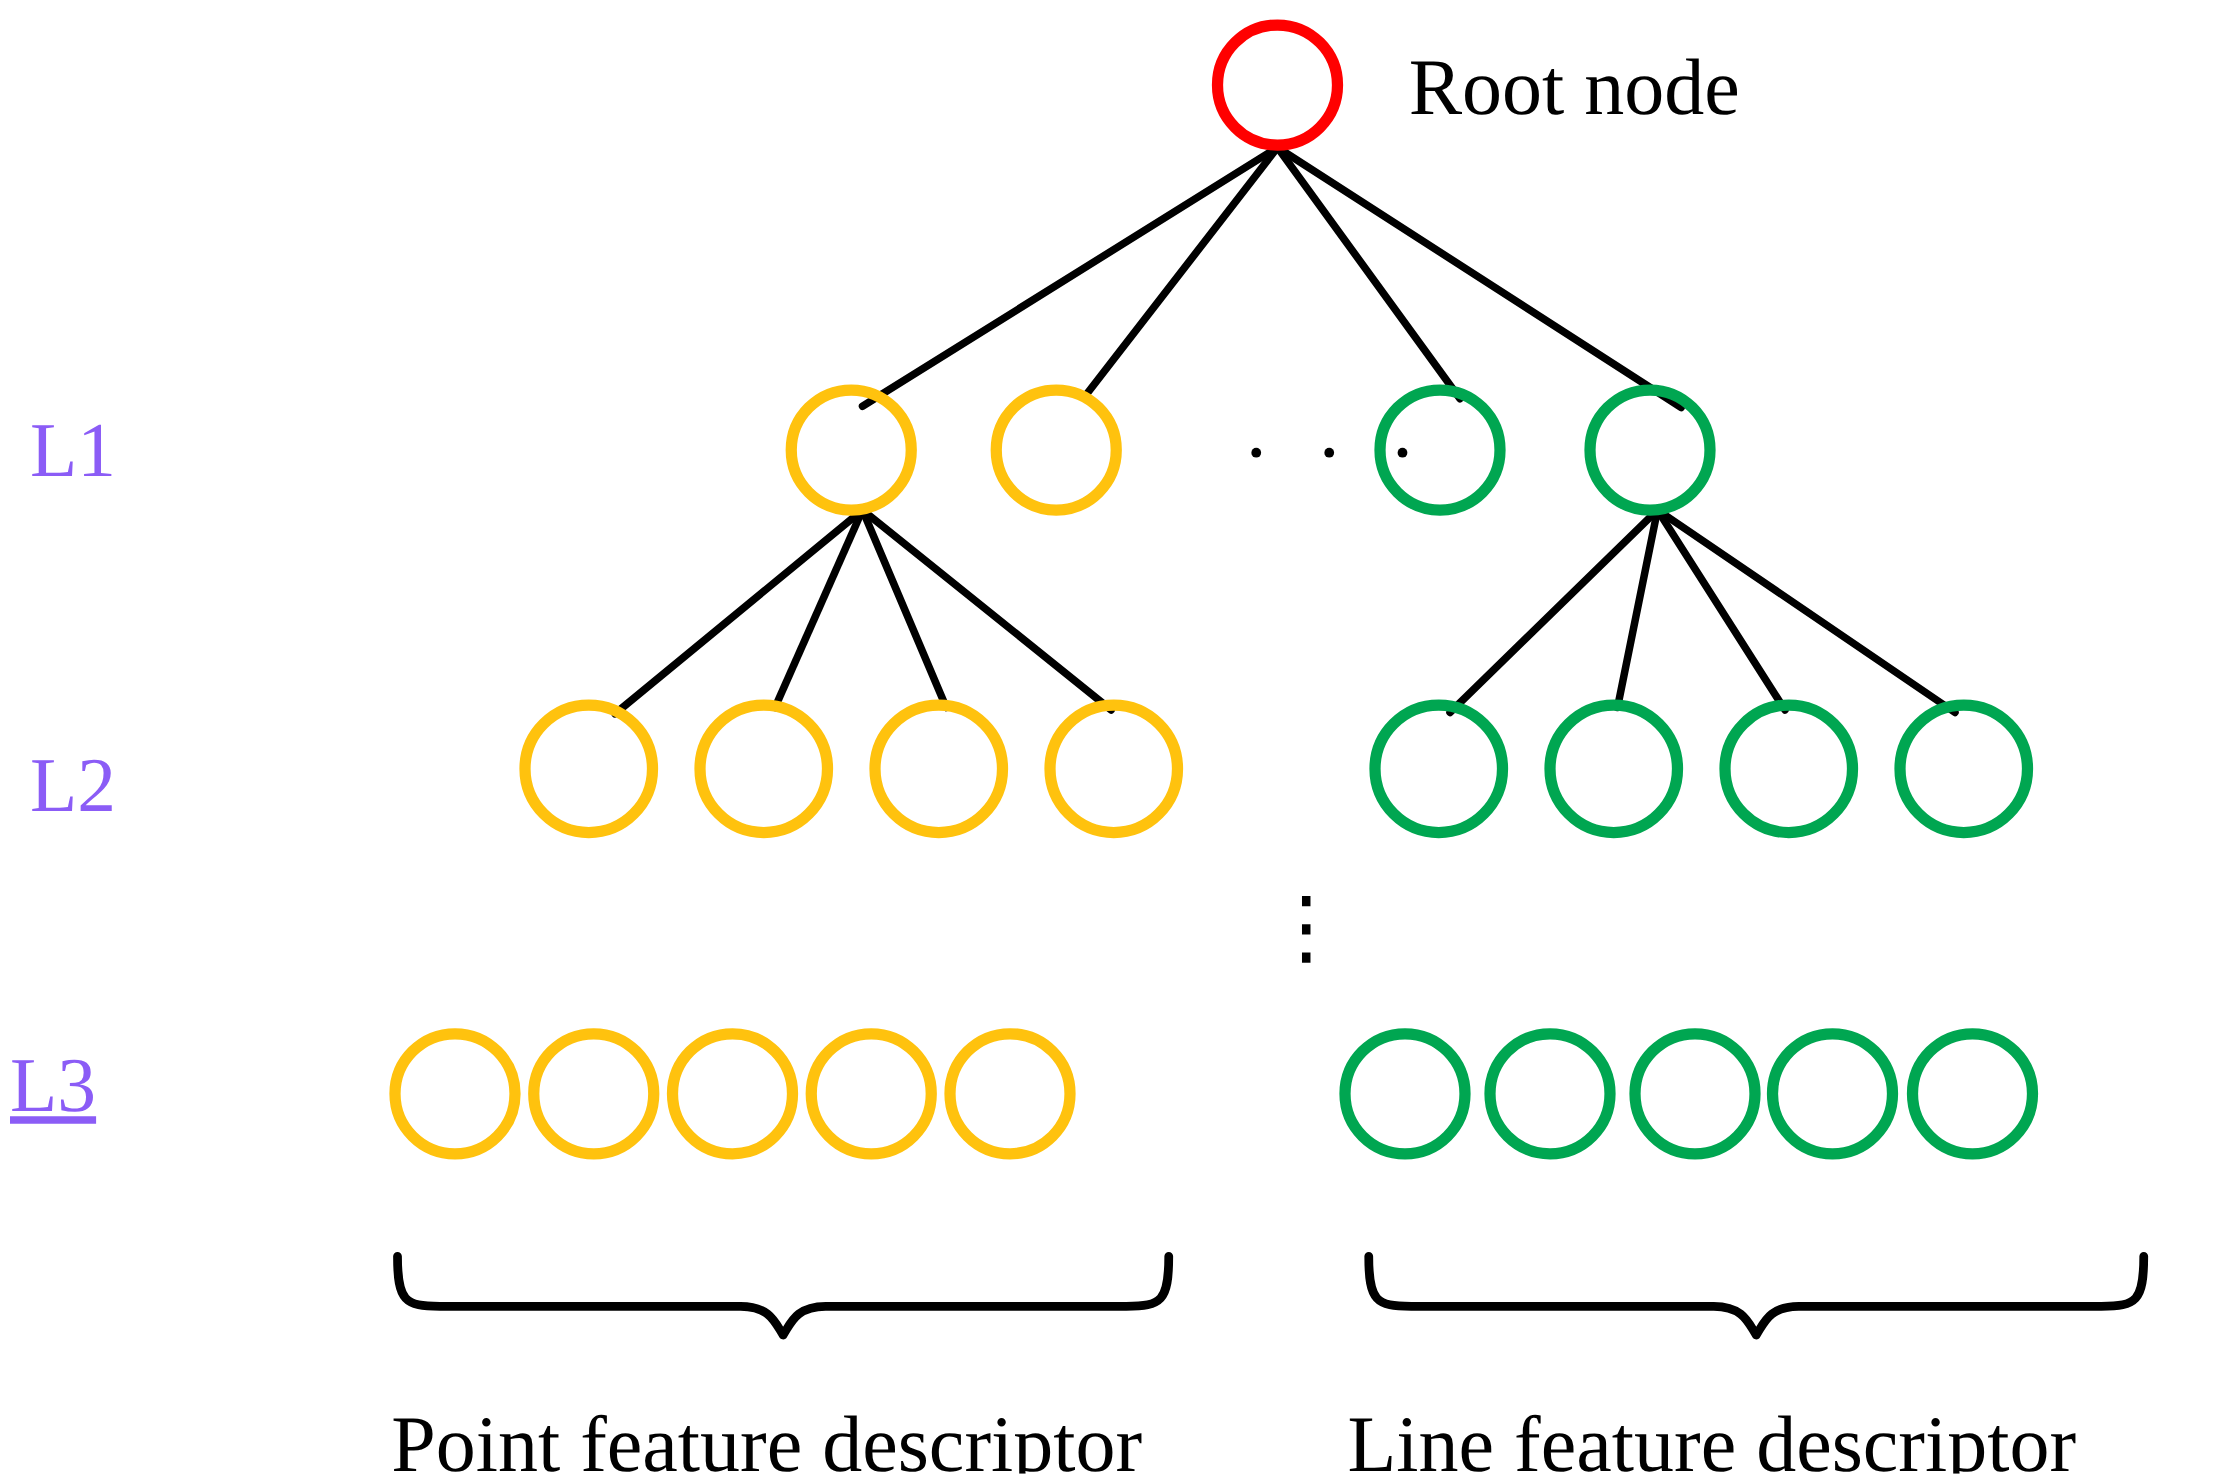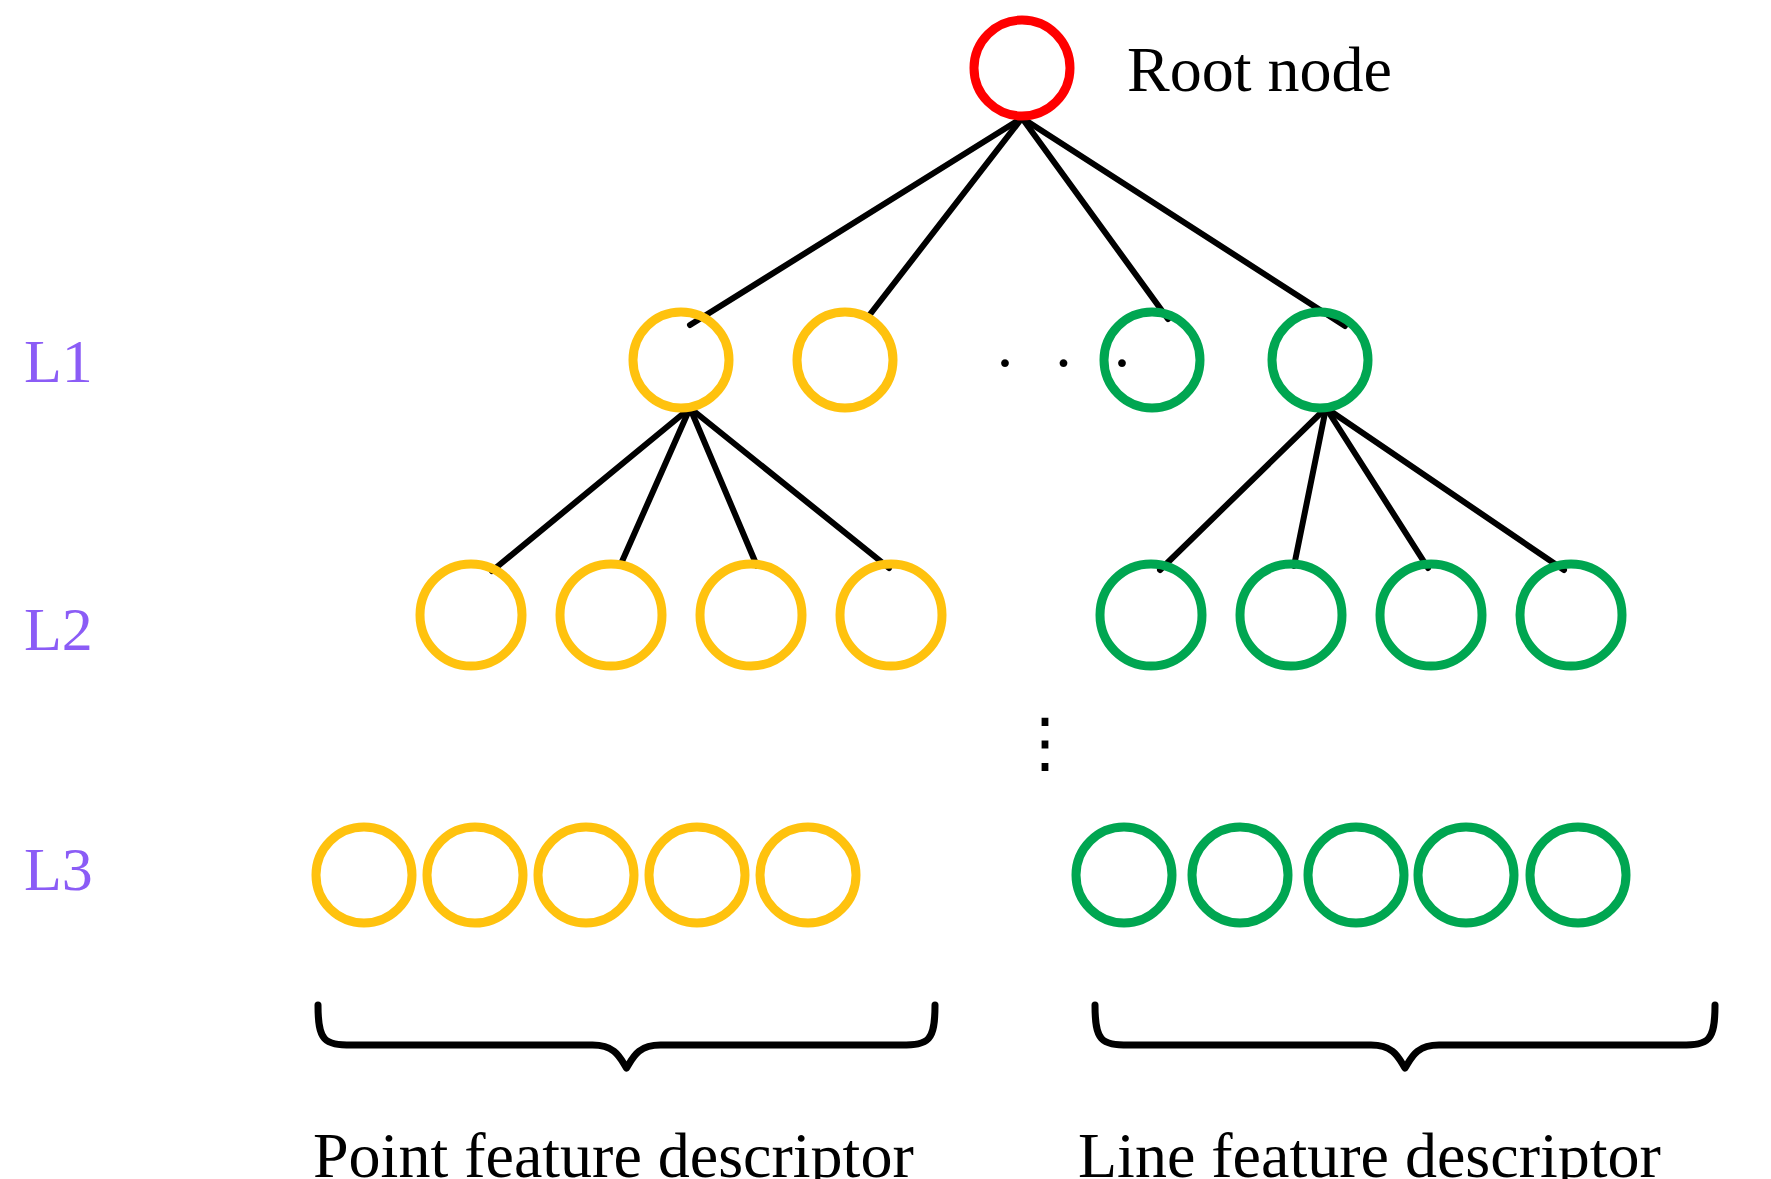--- a/index.html
+++ b/index.html
@@ -116,21 +116,21 @@
     <g id="braces-group">
         <path d="M 318 1005 C 318 1041, 324 1045, 352 1045 L 592.5 1045 C 616.5 1045, 620.5 1059, 626.5 1068 C 632.5 1059, 636.5 1045, 660.5 1045 L 901 1045 C 929 1045, 935 1041, 935 1005" fill="none" stroke="#000000" stroke-width="7" stroke-linecap="round" stroke-linejoin="round"></path>
         <path d="M 1095 1005 C 1095 1041, 1101 1045, 1129 1045 L 1371 1045 C 1395 1045, 1399 1059, 1405 1068 C 1411 1059, 1415 1045, 1439 1045 L 1681 1045 C 1709 1045, 1715 1041, 1715 1005" fill="none" stroke="#000000" stroke-width="7" stroke-linecap="round" stroke-linejoin="round"></path>
       </g>
   </svg>
 
   <div class="root-label" id="root-label" style="left: 1127px; top: 38px;">Root node</div>
 
   <div class="lvl-label" id="lvl-0" style="left: 24px; top: 330px;">L1</div>
   <div class="lvl-label" id="lvl-1" style="left: 24px; top: 598px;">L2</div>
-  <div class="lvl-label" id="lvl-2" style="left: 24px; top: 838px;">L3</div>
+  <div class="lvl-label" id="lvl-2" style="left: 8px; top: 838px; text-decoration: underline;">L3</div>
 
   <div class="hdots" id="hdots" style="left: 994px; top: 330px;">· · ·</div>
 
   <div class="vdots" id="vdots" style="left: 1012px; top: 710px;">⋮</div>
 
   <div class="caption" id="cap-0" style="left: 313px; top: 1088px;">Point feature descriptor</div>
   <div class="caption" id="cap-1" style="left: 1078px; top: 1088px;">Line feature descriptor</div>
 
 </div>
 

